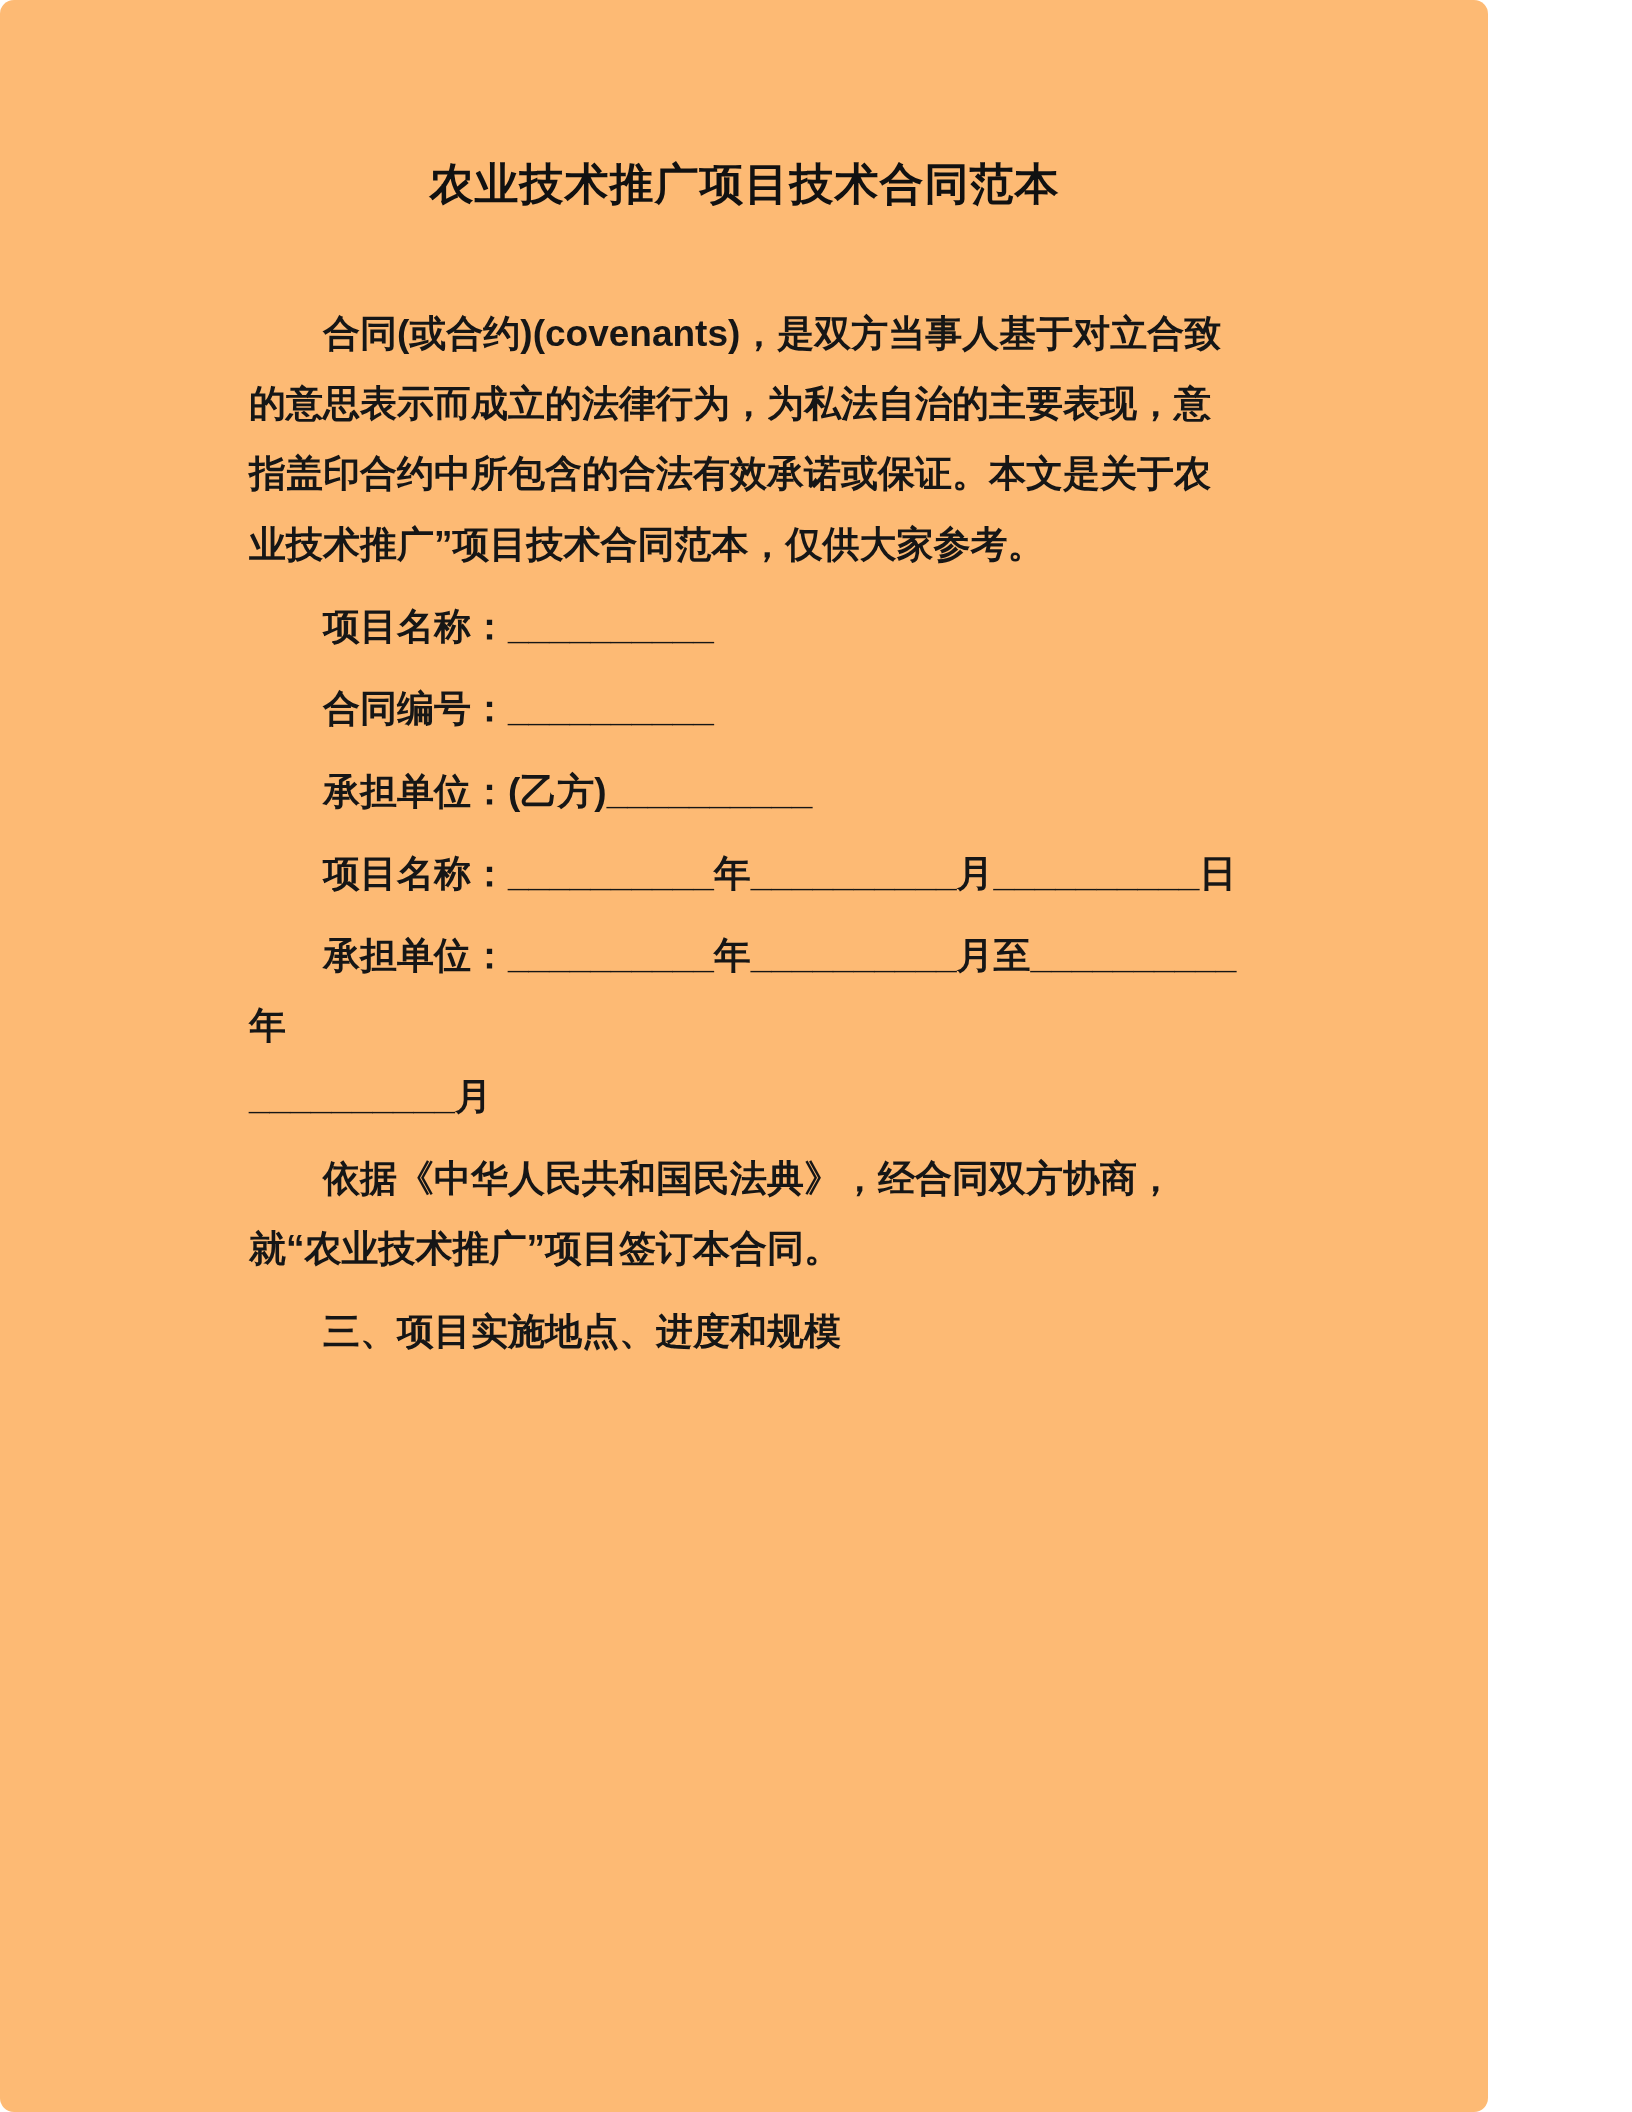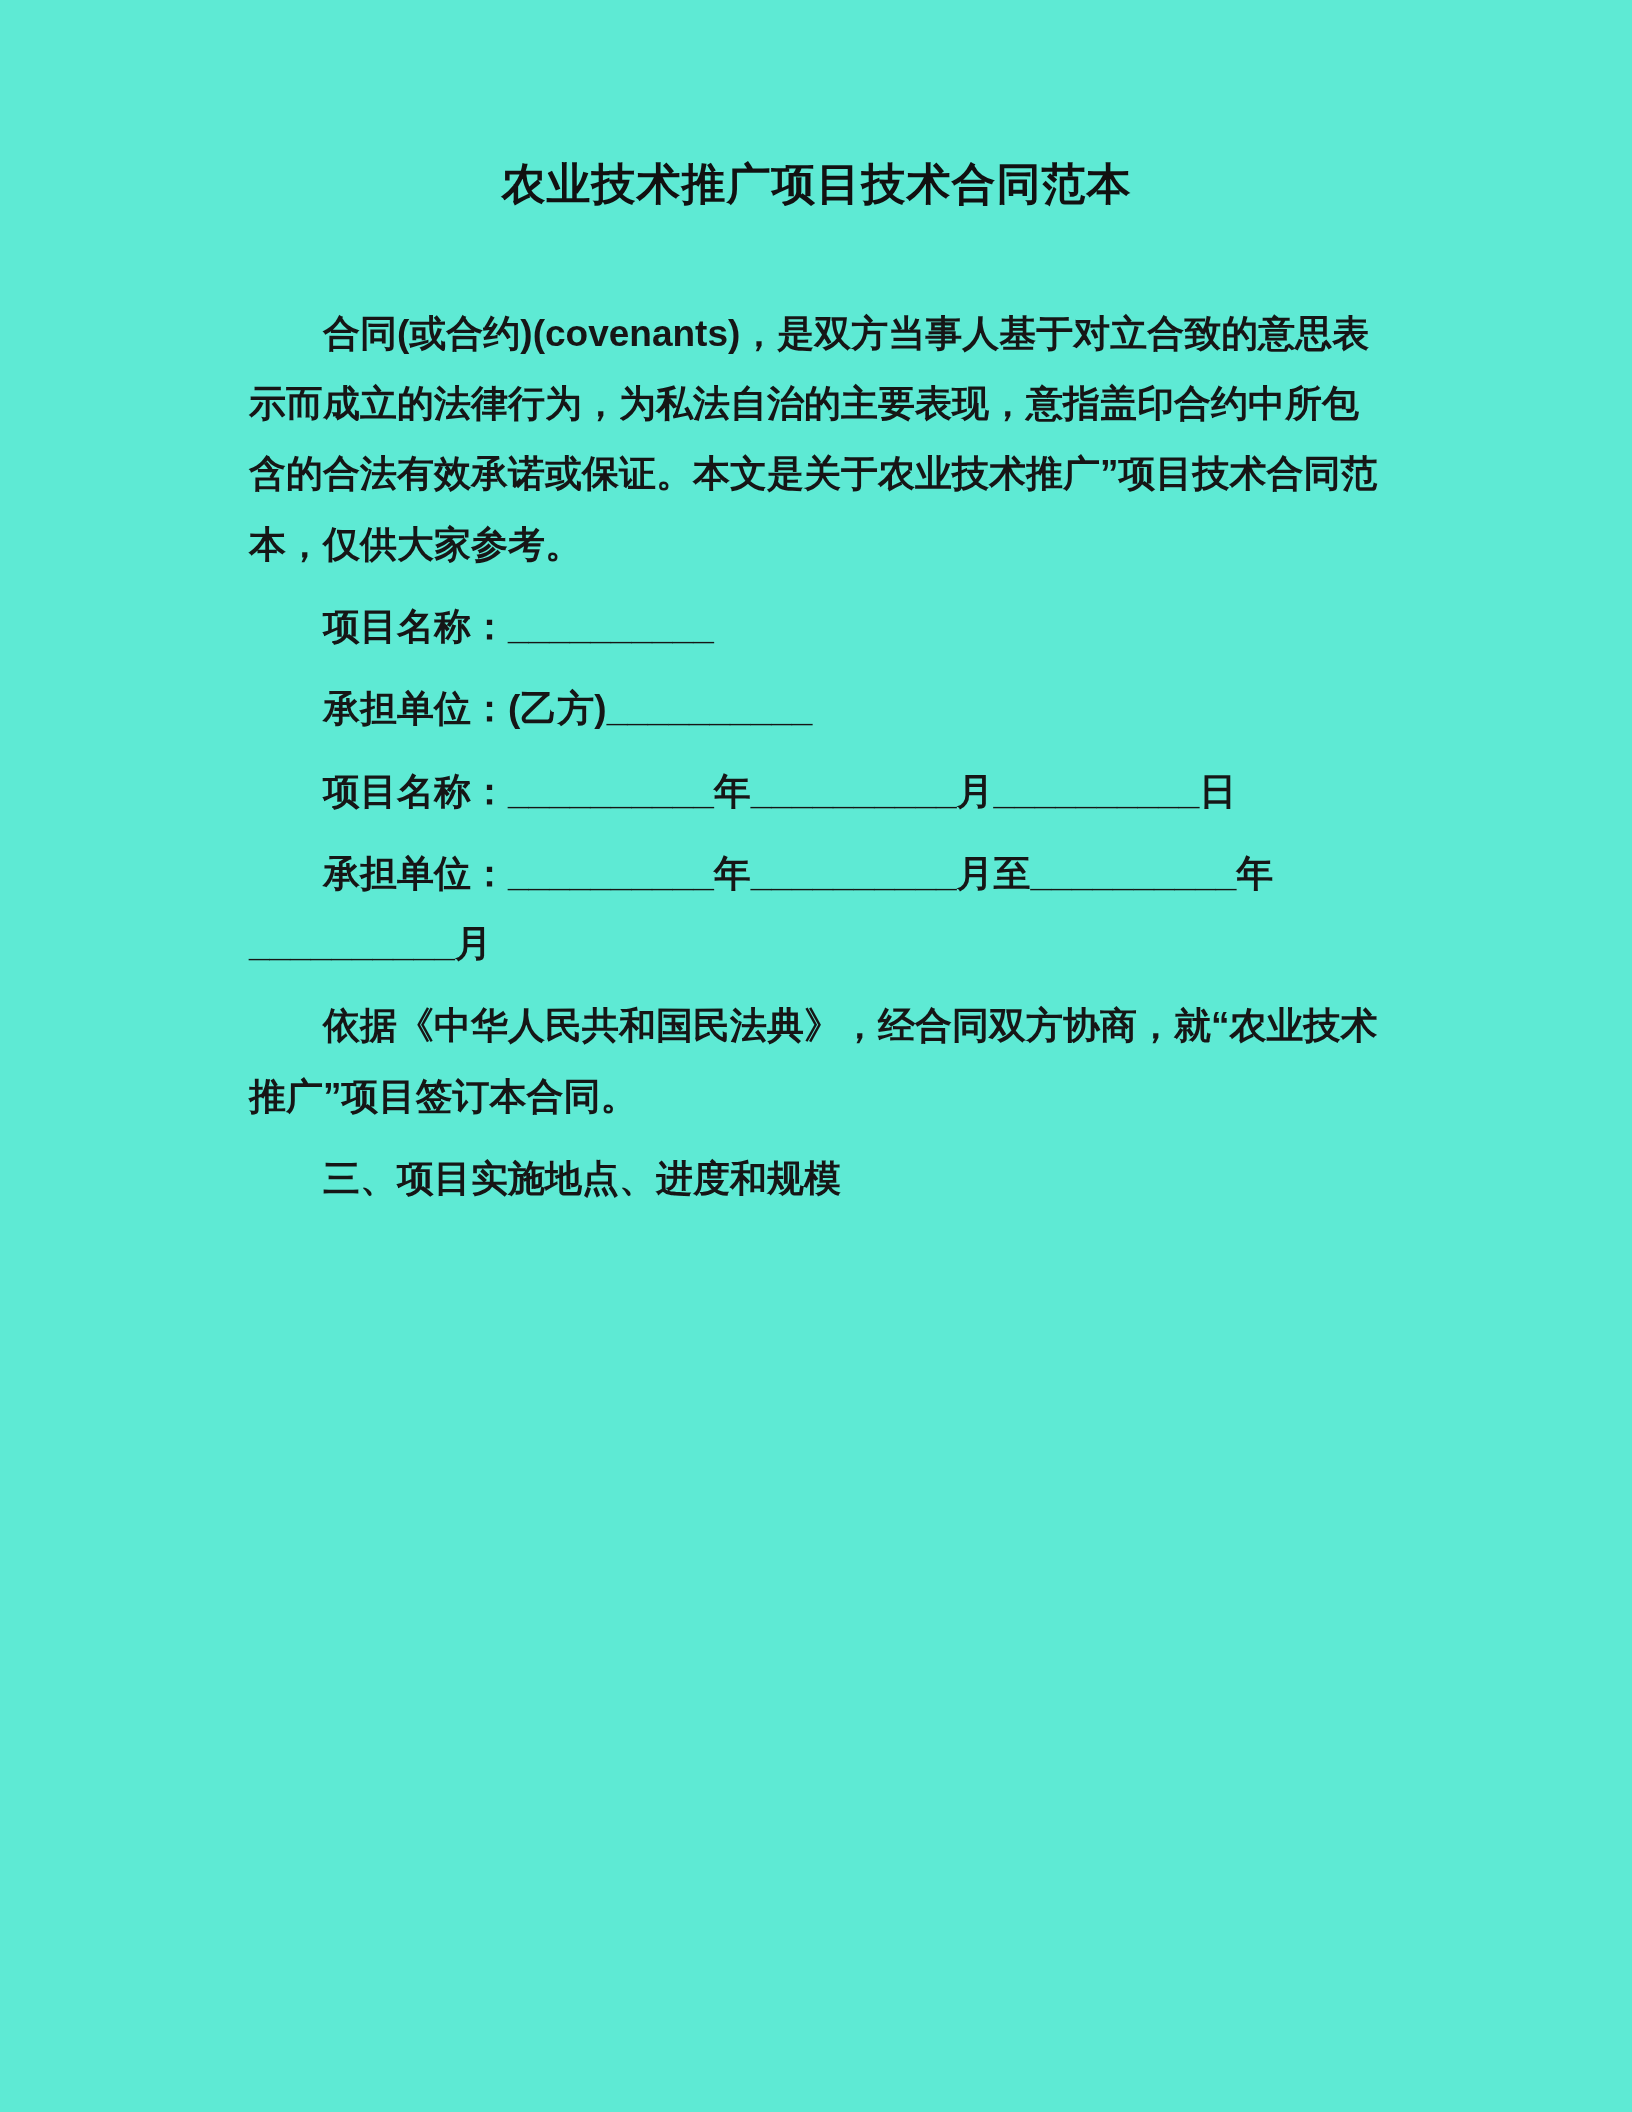--- a/index.html
+++ b/index.html
@@ -10,24 +10,25 @@
     width: 1632px;
     height: 2112px;
     background: #ffffff;
     color: #161616;
     font-family: "Liberation Sans", "DejaVu Sans", sans-serif;
     font-weight: 700;
     overflow: hidden;
   }
   .doc {
     box-sizing: border-box;
-    width: 1632px;
+    width: 1488px;
     height: 2112px;
     padding: 158px 236px 0 237px;
-    background: #5eead4;
+    background: #fdba74;
+    border-radius: 14px;
   }
   .doc-title {
     font-size: 44px;
     line-height: 1.2;
     text-align: center;
     margin: 0 0 88px 0;
     letter-spacing: 1px;
     color: #111111;
   }
   p.para {
@@ -46,20 +47,21 @@
 <body>
 
 <div class="doc">
 
   <h1 class="doc-title">农业技术推广项目技术合同范本</h1>
 
   <p class="para intro">合同(或合约)(covenants)，是双方当事人基于对立合致的意思表示而成立的法律行为，为私法自治的主要表现，意指盖印合约中所包含的合法有效承诺或保证。本文是关于农业技术推广”项目技术合同范本，仅供大家参考。</p>
 
   <p class="para field">项目名称：__________</p>
 
+  <p class="para field">合同编号：__________</p>
 
 
   <p class="para field">承担单位：(乙方)__________</p>
 
   <p class="para field">项目名称：__________年__________月__________日</p>
 
   <p class="para field">承担单位：__________年__________月至__________年
 __________月</p>
 
   <p class="para basis">依据《中华人民共和国民法典》，经合同双方协商，就“农业技术推广”项目签订本合同。</p>

